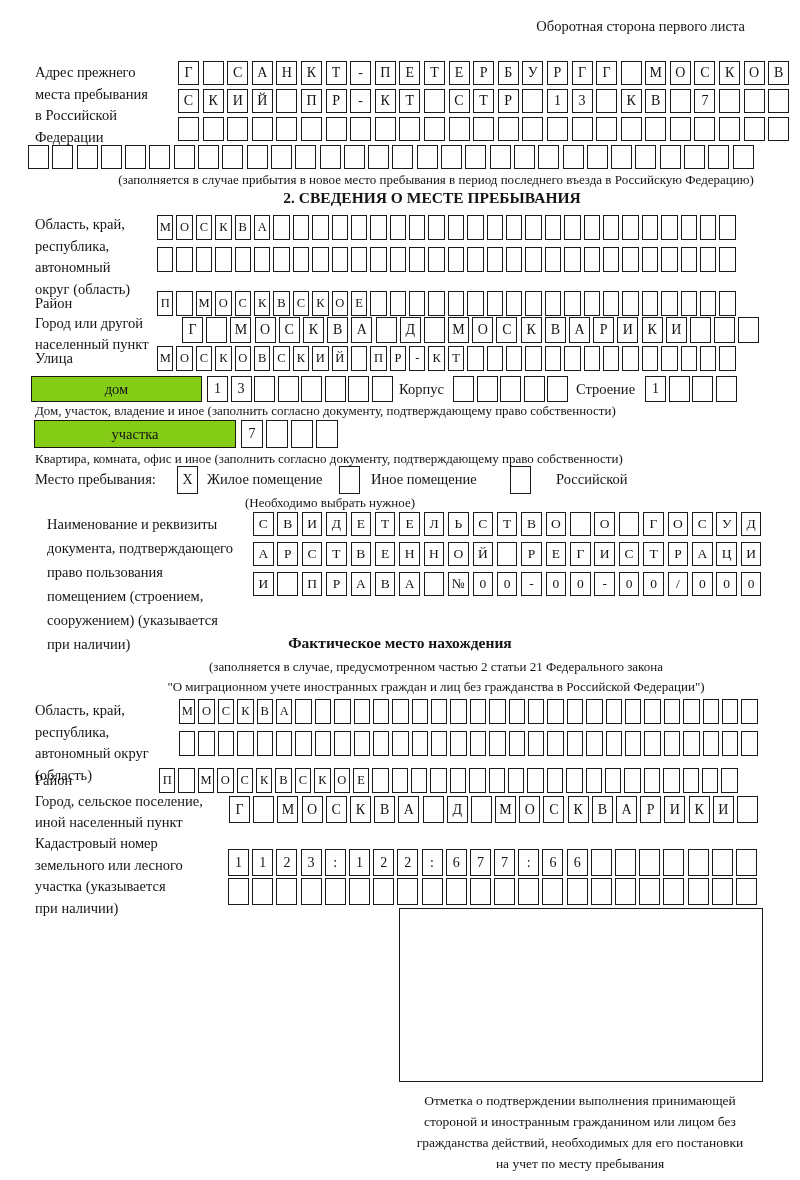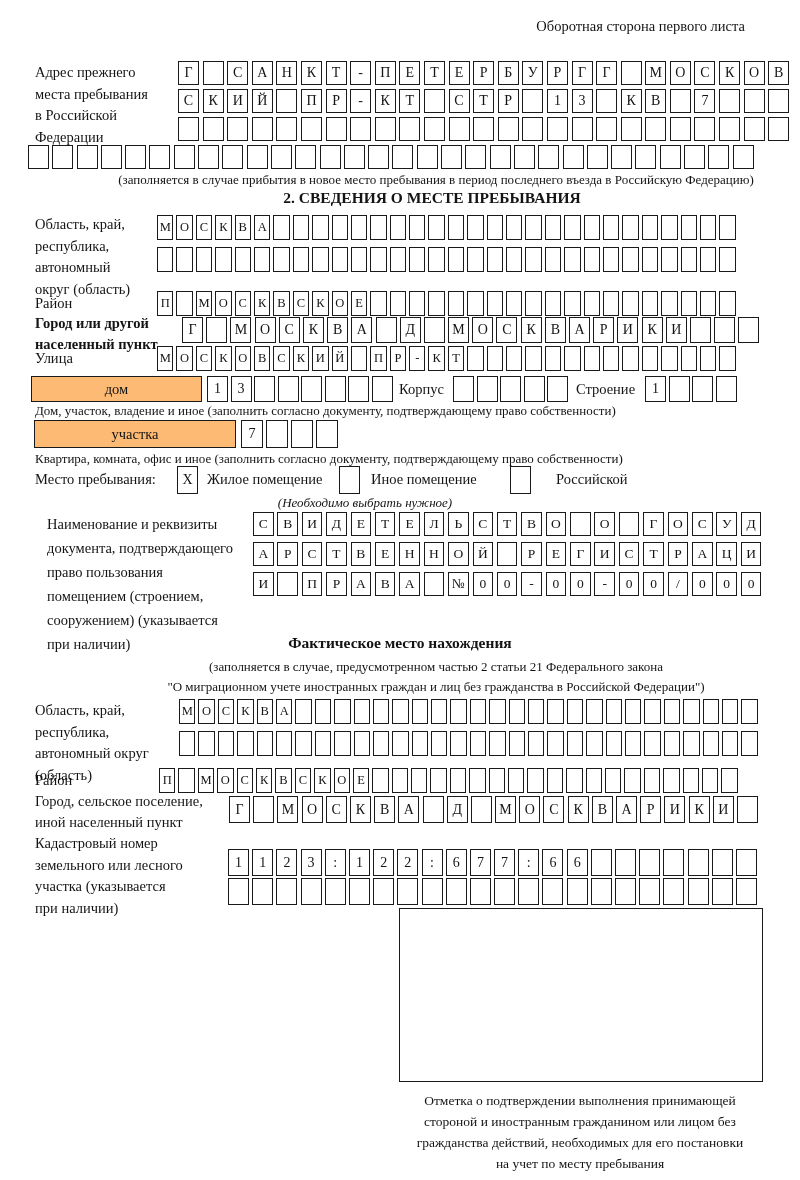--- a/index.html
+++ b/index.html
@@ -14,21 +14,21 @@
   .cell{flex:none;box-sizing:border-box;border:1.6px solid #1a1a1a;background:#fff;
         display:flex;align-items:center;justify-content:center;line-height:1;}
   .r-a .cell{width:21px;height:24px;margin-right:3.6px;font-size:14px;}
   .r-b .cell{width:21px;height:24px;margin-right:3.3px;font-size:14px;}
   .r-n .cell{width:16.4px;height:25px;margin-right:3px;font-size:12.5px;}
   .r-c .cell{width:21px;height:26px;margin-right:3.2px;font-size:14px;}
   .r-h .cell{width:21px;height:26px;margin-right:2.5px;font-size:14px;}
   .r-q .cell{width:22px;height:28px;margin-right:3px;font-size:14px;}
   .r-d .cell{width:20.5px;height:24px;margin-right:3.9px;font-size:13.5px;}
   .r-f .cell{width:21px;height:27px;margin-right:3.2px;font-size:14px;}
-  .wbox{position:absolute;box-sizing:border-box;border:1.6px solid #1a1a1a;background:#fdba74;
+  .wbox{position:absolute;box-sizing:border-box;border:1.6px solid #1a1a1a;background:#84cc16;
         display:flex;align-items:center;justify-content:center;font-size:14.5px;}
   .chk{position:absolute;box-sizing:border-box;width:21px;height:28px;border:1.6px solid #1a1a1a;
        display:flex;align-items:center;justify-content:center;font-size:14px;background:#fff;}
   .inline-lbl{position:absolute;font-size:14.5px;}
   .bigbox{position:absolute;box-sizing:border-box;border:1.7px solid #1a1a1a;background:#fff;}
   .confcap{position:absolute;text-align:center;font-size:13.5px;line-height:21px;white-space:pre-line;}
 </style>
 </head>
 <body>
 
@@ -253,21 +253,21 @@
       <span class="cell"></span>
       <span class="cell"></span>
       <span class="cell"></span>
       <span class="cell"></span>
       <span class="cell"></span>
       <span class="cell"></span>
       <span class="cell"></span>
       <span class="cell"></span>
     </div>
 
-  <div class="lbl" style="left:35px;top:313px;line-height:21px;font-weight:bold;">Город или другой
+  <div class="lbl" style="left:35px;top:313px;line-height:21px;">Город или другой
 населенный пункт</div>
   <div class="cellrow r-c" style="left:182px;top:317px;">
       <span class="cell">Г</span>
       <span class="cell"></span>
       <span class="cell">М</span>
       <span class="cell">О</span>
       <span class="cell">С</span>
       <span class="cell">К</span>
       <span class="cell">В</span>
       <span class="cell">А</span>
@@ -360,21 +360,21 @@
     </div>
   <div class="cap" style="left:35px;top:451px;">Квартира, комната, офис и иное (заполнить согласно документу, подтверждающему право собственности)</div>
 
   <div class="inline-lbl" style="left:35px;top:471px;">Место пребывания:</div>
   <div class="chk" style="left:177px;top:466px;">X</div>
   <div class="inline-lbl" style="left:207px;top:471px;">Жилое помещение</div>
   <div class="chk" style="left:339px;top:466px;"></div>
   <div class="inline-lbl" style="left:371px;top:471px;">Иное помещение</div>
   <div class="chk" style="left:510px;top:466px;"></div>
   <div class="inline-lbl" style="left:556px;top:471px;">Российской</div>
-  <div class="cap" style="left:245px;top:495px;width:240px;text-align:center;font-style:italic;">(Необходимо выбрать нужное)</div>
+  <div class="cap" style="left:245px;top:495px;width:240px;">(Необходимо выбрать нужное)</div>
 
   <div class="lbl" style="left:35px;top:512px;line-height:24px;margin-left:12px;">Наименование и реквизиты
 документа, подтверждающего
 право пользования
 помещением (строением,
 сооружением) (указывается
 при наличии)</div>
   <div class="cellrow r-d" style="left:253px;top:512px;">
       <span class="cell">С</span>
       <span class="cell">В</span>

